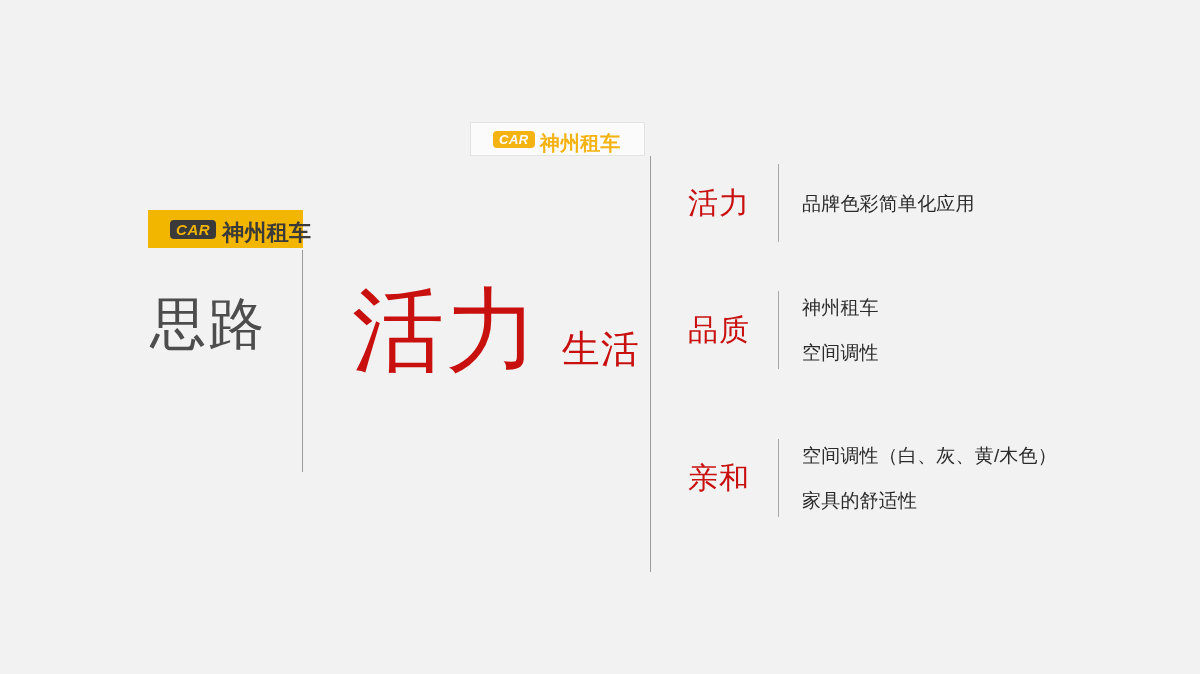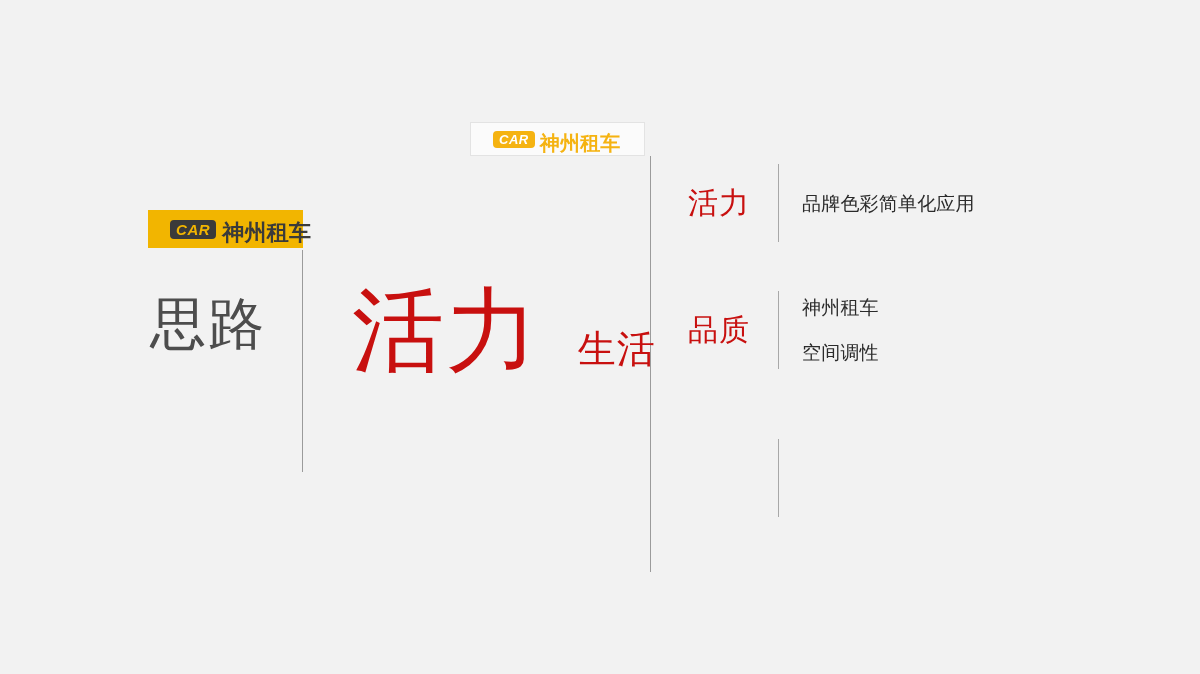--- a/index.html
+++ b/index.html
@@ -138,21 +138,21 @@
   }
   #headline-main {
     font-size: 92px;
     line-height: 1;
     letter-spacing: 0.02em;
     font-weight: 400;
   }
   #headline-sub {
     font-size: 38px;
     line-height: 1;
-    margin-left: 38px;
+    margin-left: 22px;
     letter-spacing: 0.03em;
     font-weight: 400;
   }
 
   
   .group {
     position: absolute;
     left: 688px;
     display: flex;
     align-items: center;
@@ -222,14 +222,21 @@
   </div>
 
   <div class="group" id="group-1">
     <div class="group-title">品质</div>
     <div class="group-items">
       <div class="group-item">神州租车</div>
       <div class="group-item">空间调性</div>
     </div>
   </div>
 
+  <div class="group" id="group-2">
+    <div class="group-title">亲和</div>
+    <div class="group-items">
+      <div class="group-item">空间调性（白、灰、黄/木色）</div>
+      <div class="group-item">家具的舒适性</div>
+    </div>
+  </div>
 
 </div>
 
 </body></html>

